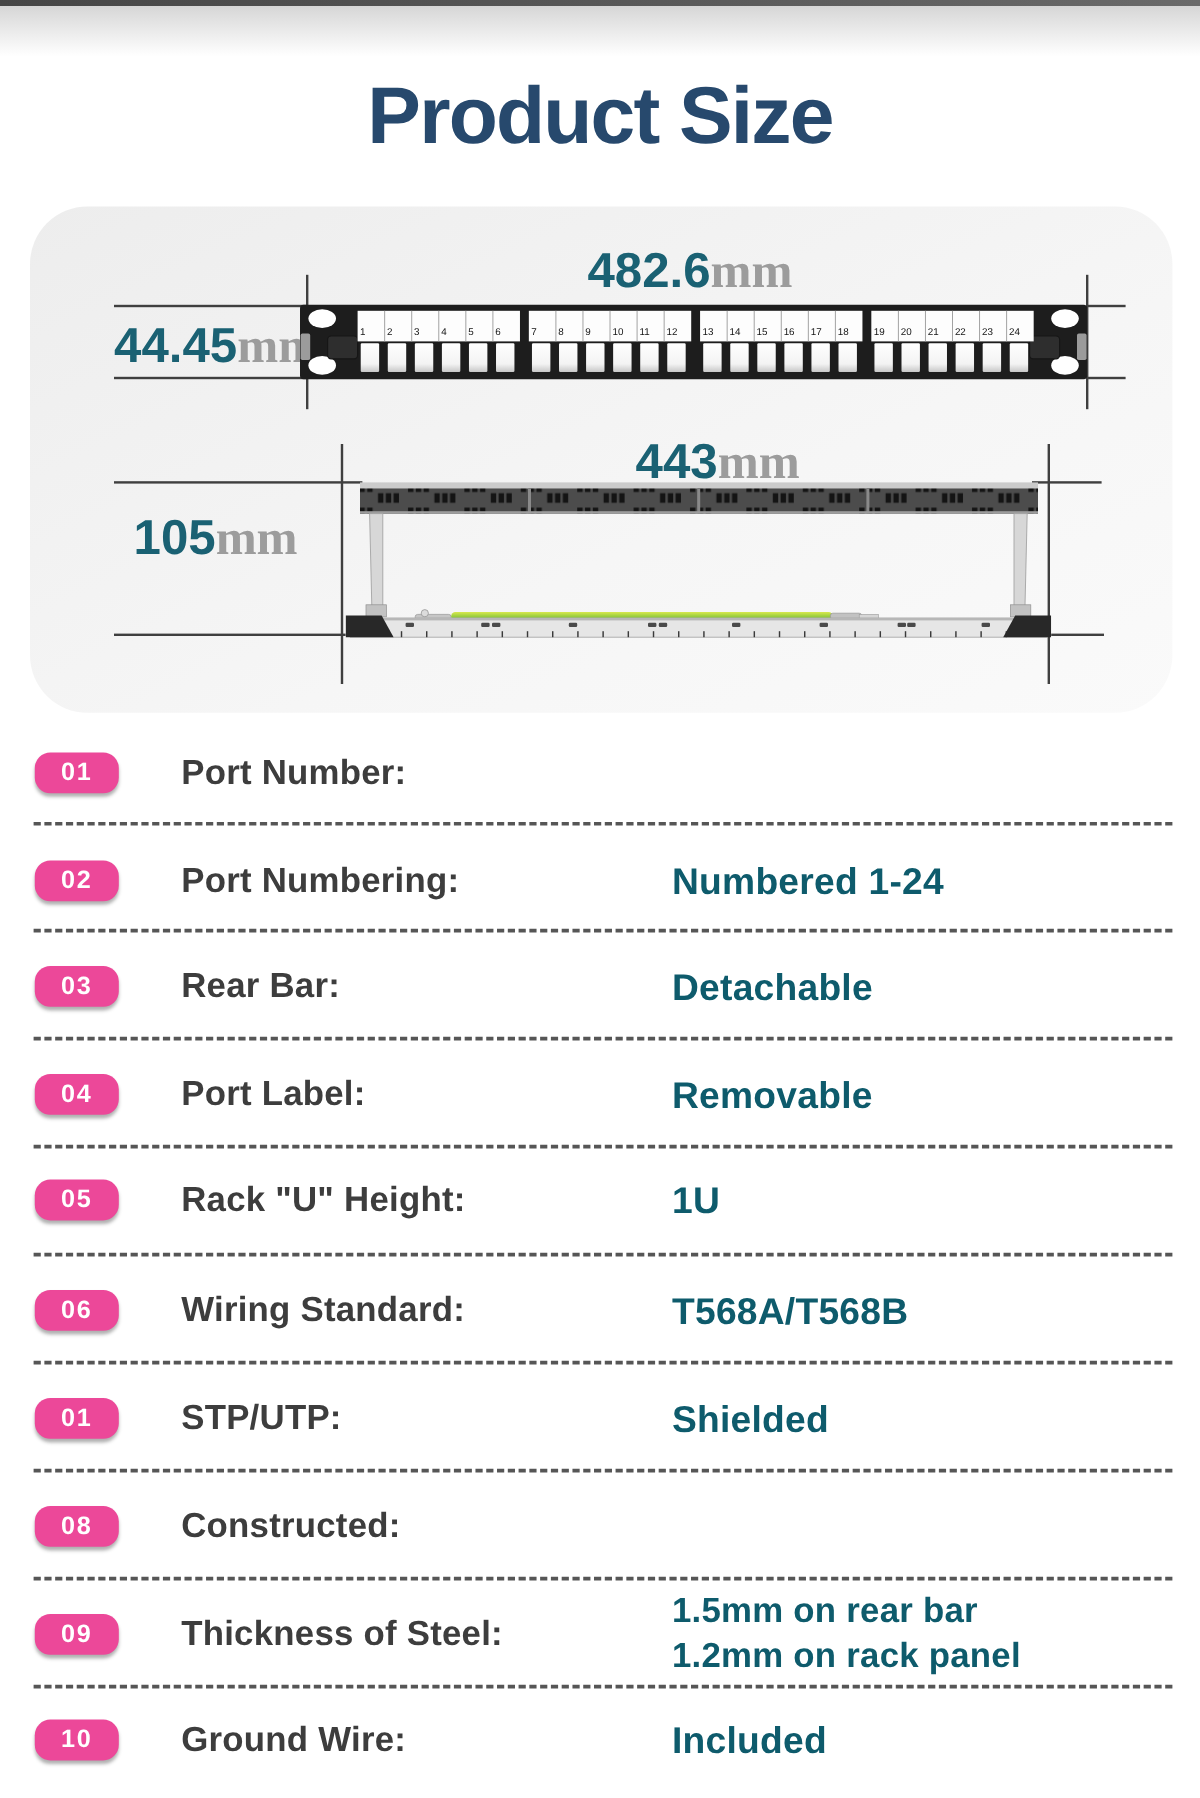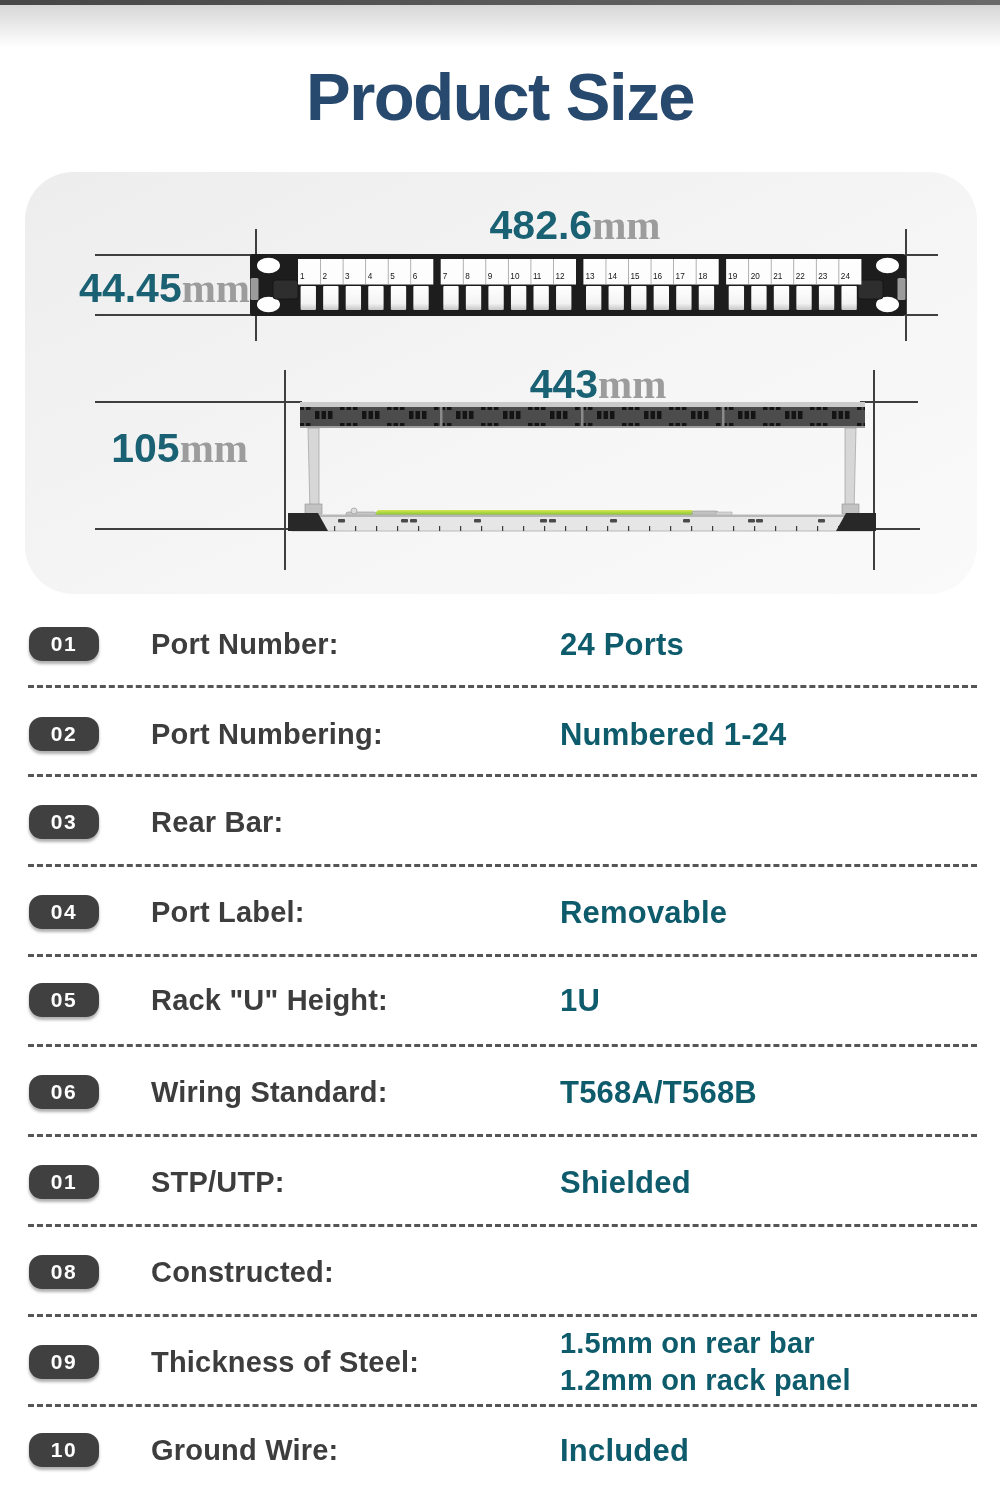--- a/index.html
+++ b/index.html
@@ -21,21 +21,21 @@
   .dim{position:absolute;font-weight:bold;font-size:41px;line-height:44px;white-space:nowrap;}
   .dim .val{color:#1a6173;}
   .dim .unit{color:#9c9c9c;font-family:Liberation Serif, serif;}
   .dim.center{text-align:center;}
   .dim.right{text-align:right;}
   svg{position:absolute;display:block;}
   .pnum{font-size:8.2px;fill:#141414;}
   
   .spec-row{position:absolute;left:0;width:1000px;height:90px;}
   .badge{position:absolute;left:29px;top:28px;width:70px;height:34px;border-radius:13px;
-        background:#404040;color:#ffffff;font-size:21px;font-weight:bold;letter-spacing:1.5px;
+        background:#ec4899;color:#ffffff;font-size:21px;font-weight:bold;letter-spacing:1.5px;
         display:flex;align-items:center;justify-content:center;
         box-shadow:0 3px 3px rgba(30,30,30,.35);}
   .spec-label{position:absolute;left:151px;top:0;height:90px;display:flex;align-items:center;
         font-size:29px;font-weight:bold;color:#3d3d3d;letter-spacing:.2px;}
   .spec-value{position:absolute;left:560px;top:0;height:90px;display:flex;flex-direction:column;
         justify-content:center;font-size:31px;font-weight:bold;color:#0e5b6c;letter-spacing:.2px;}
   .spec-value .vline{line-height:37px;}
   .spec-value.multi{font-size:29px;}
   .sep{position:absolute;left:28px;width:949px;height:0;border-top:3px dashed #565656;}
 </style>
@@ -61,21 +61,21 @@
   <div class="dline v" style="left:284px;top:370px;height:200px;"></div>
   <div class="dline v" style="left:873px;top:370px;height:200px;"></div>
   <div class="dline h" style="left:95px;top:401px;width:207px;"></div>
   <div class="dline h" style="left:860px;top:401px;width:58px;"></div>
   <div class="dline h" style="left:95px;top:528px;width:193px;"></div>
   <div class="dline h" style="left:876px;top:528px;width:44px;"></div>
 
   <div class="dim center" style="left:460px;top:203px;width:230px;">
     <span class="val">482.6</span><span class="unit">mm</span>
   </div>
-  <div class="dim right" style="left:58px;top:266px;width:192px;">
+  <div class="dim right" style="left:74px;top:266px;width:192px;">
     <span class="val">44.45</span><span class="unit">mm</span>
   </div>
   <div class="dim center" style="left:483px;top:362px;width:230px;">
     <span class="val">443</span><span class="unit">mm</span>
   </div>
   <div class="dim right" style="left:58px;top:426px;width:190px;">
     <span class="val">105</span><span class="unit">mm</span>
   </div>
 
   <svg id="front-svg" style="left:250px;top:252px;" width="656" height="66" viewBox="0 0 656 66">
@@ -252,34 +252,34 @@
         <rect x="530" y="119" width="7" height="3.5" rx="1" fill="#4a4a4a"></rect>
       </g>
     <polygon points="0,113 30,113 40,131 0,131" fill="#282828"></polygon>
     <polygon points="588,113 558,113 548,131 588,131" fill="#282828"></polygon>
   </svg>
 
   <div id="specs">
       <div class="spec-row" style="top: 599px;">
         <div class="badge">01</div>
         <div class="spec-label">Port Number:</div>
-        <div class="spec-value">
-          <div class="vline">24 Ports</div>
-        </div>
       </div>
       <div class="spec-row" style="top: 689px;">
         <div class="badge">02</div>
         <div class="spec-label">Port Numbering:</div>
         <div class="spec-value">
           <div class="vline">Numbered 1-24</div>
         </div>
       </div>
       <div class="spec-row" style="top: 777px;">
         <div class="badge">03</div>
         <div class="spec-label">Rear Bar:</div>
+        <div class="spec-value">
+          <div class="vline">Detachable</div>
+        </div>
       </div>
       <div class="spec-row" style="top: 867px; padding-left: 24px;">
         <div class="badge">04</div>
         <div class="spec-label">Port Label:</div>
         <div class="spec-value">
           <div class="vline">Removable</div>
         </div>
       </div>
       <div class="spec-row" style="top: 955px;">
         <div class="badge">05</div>

